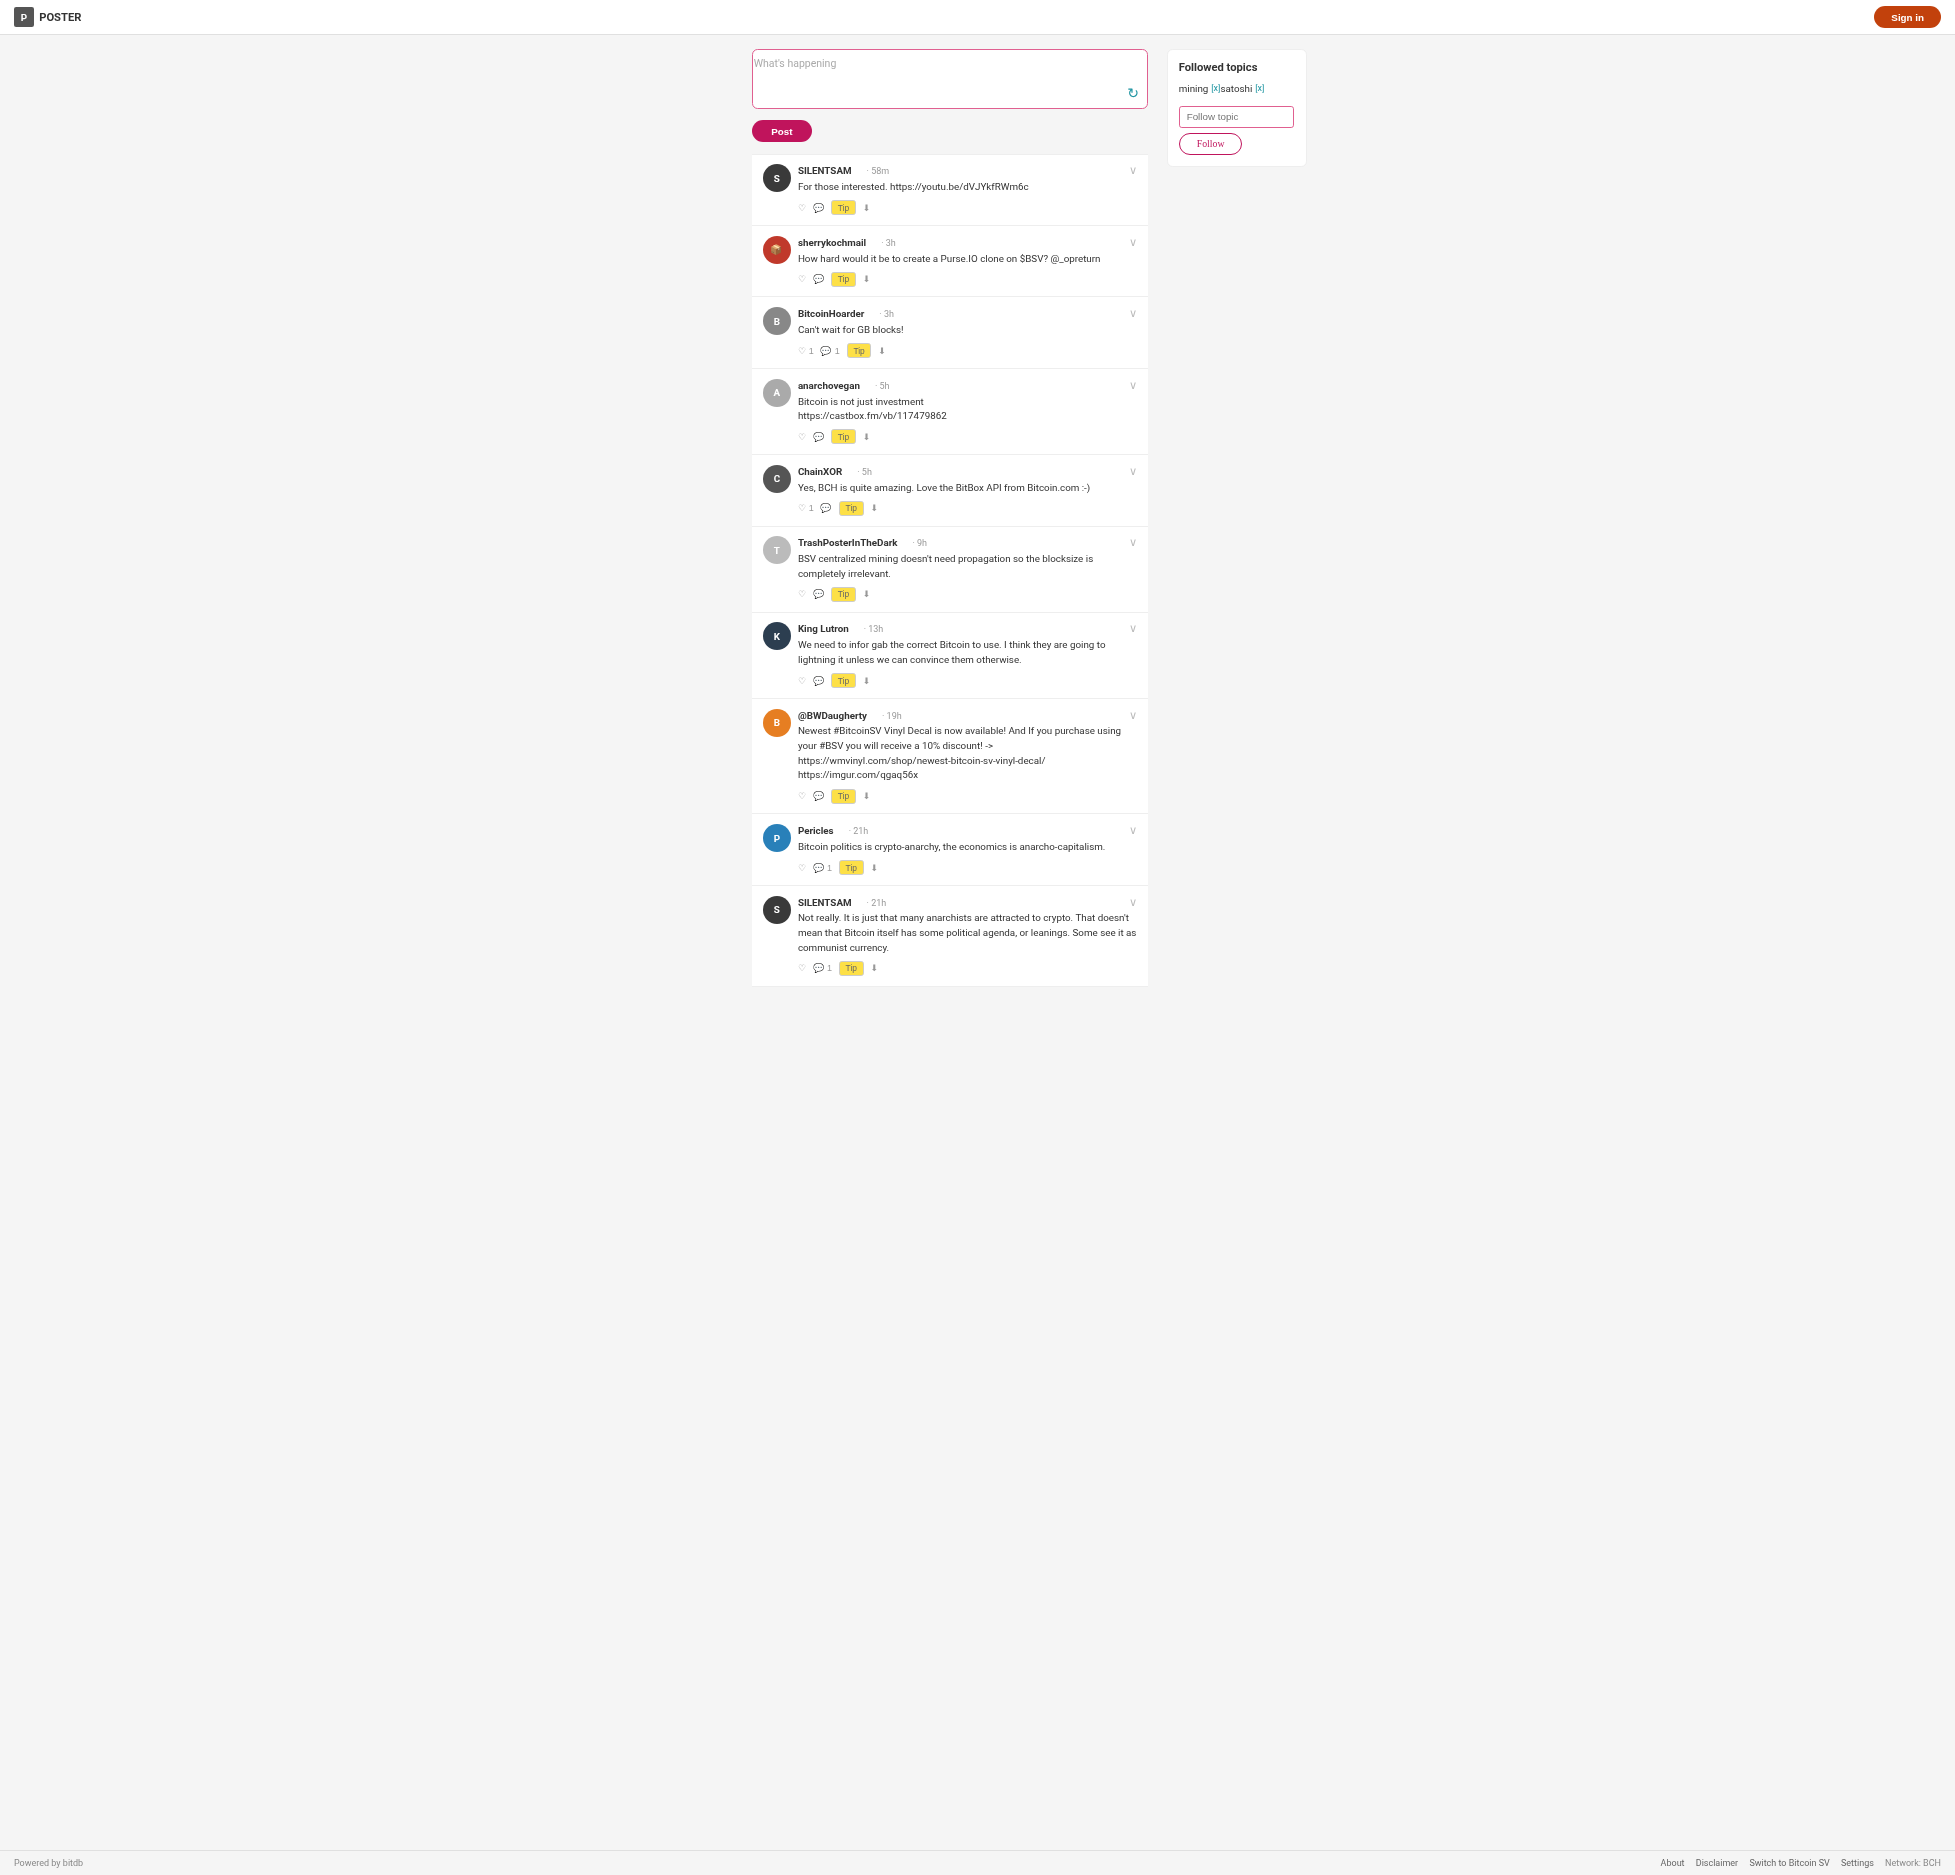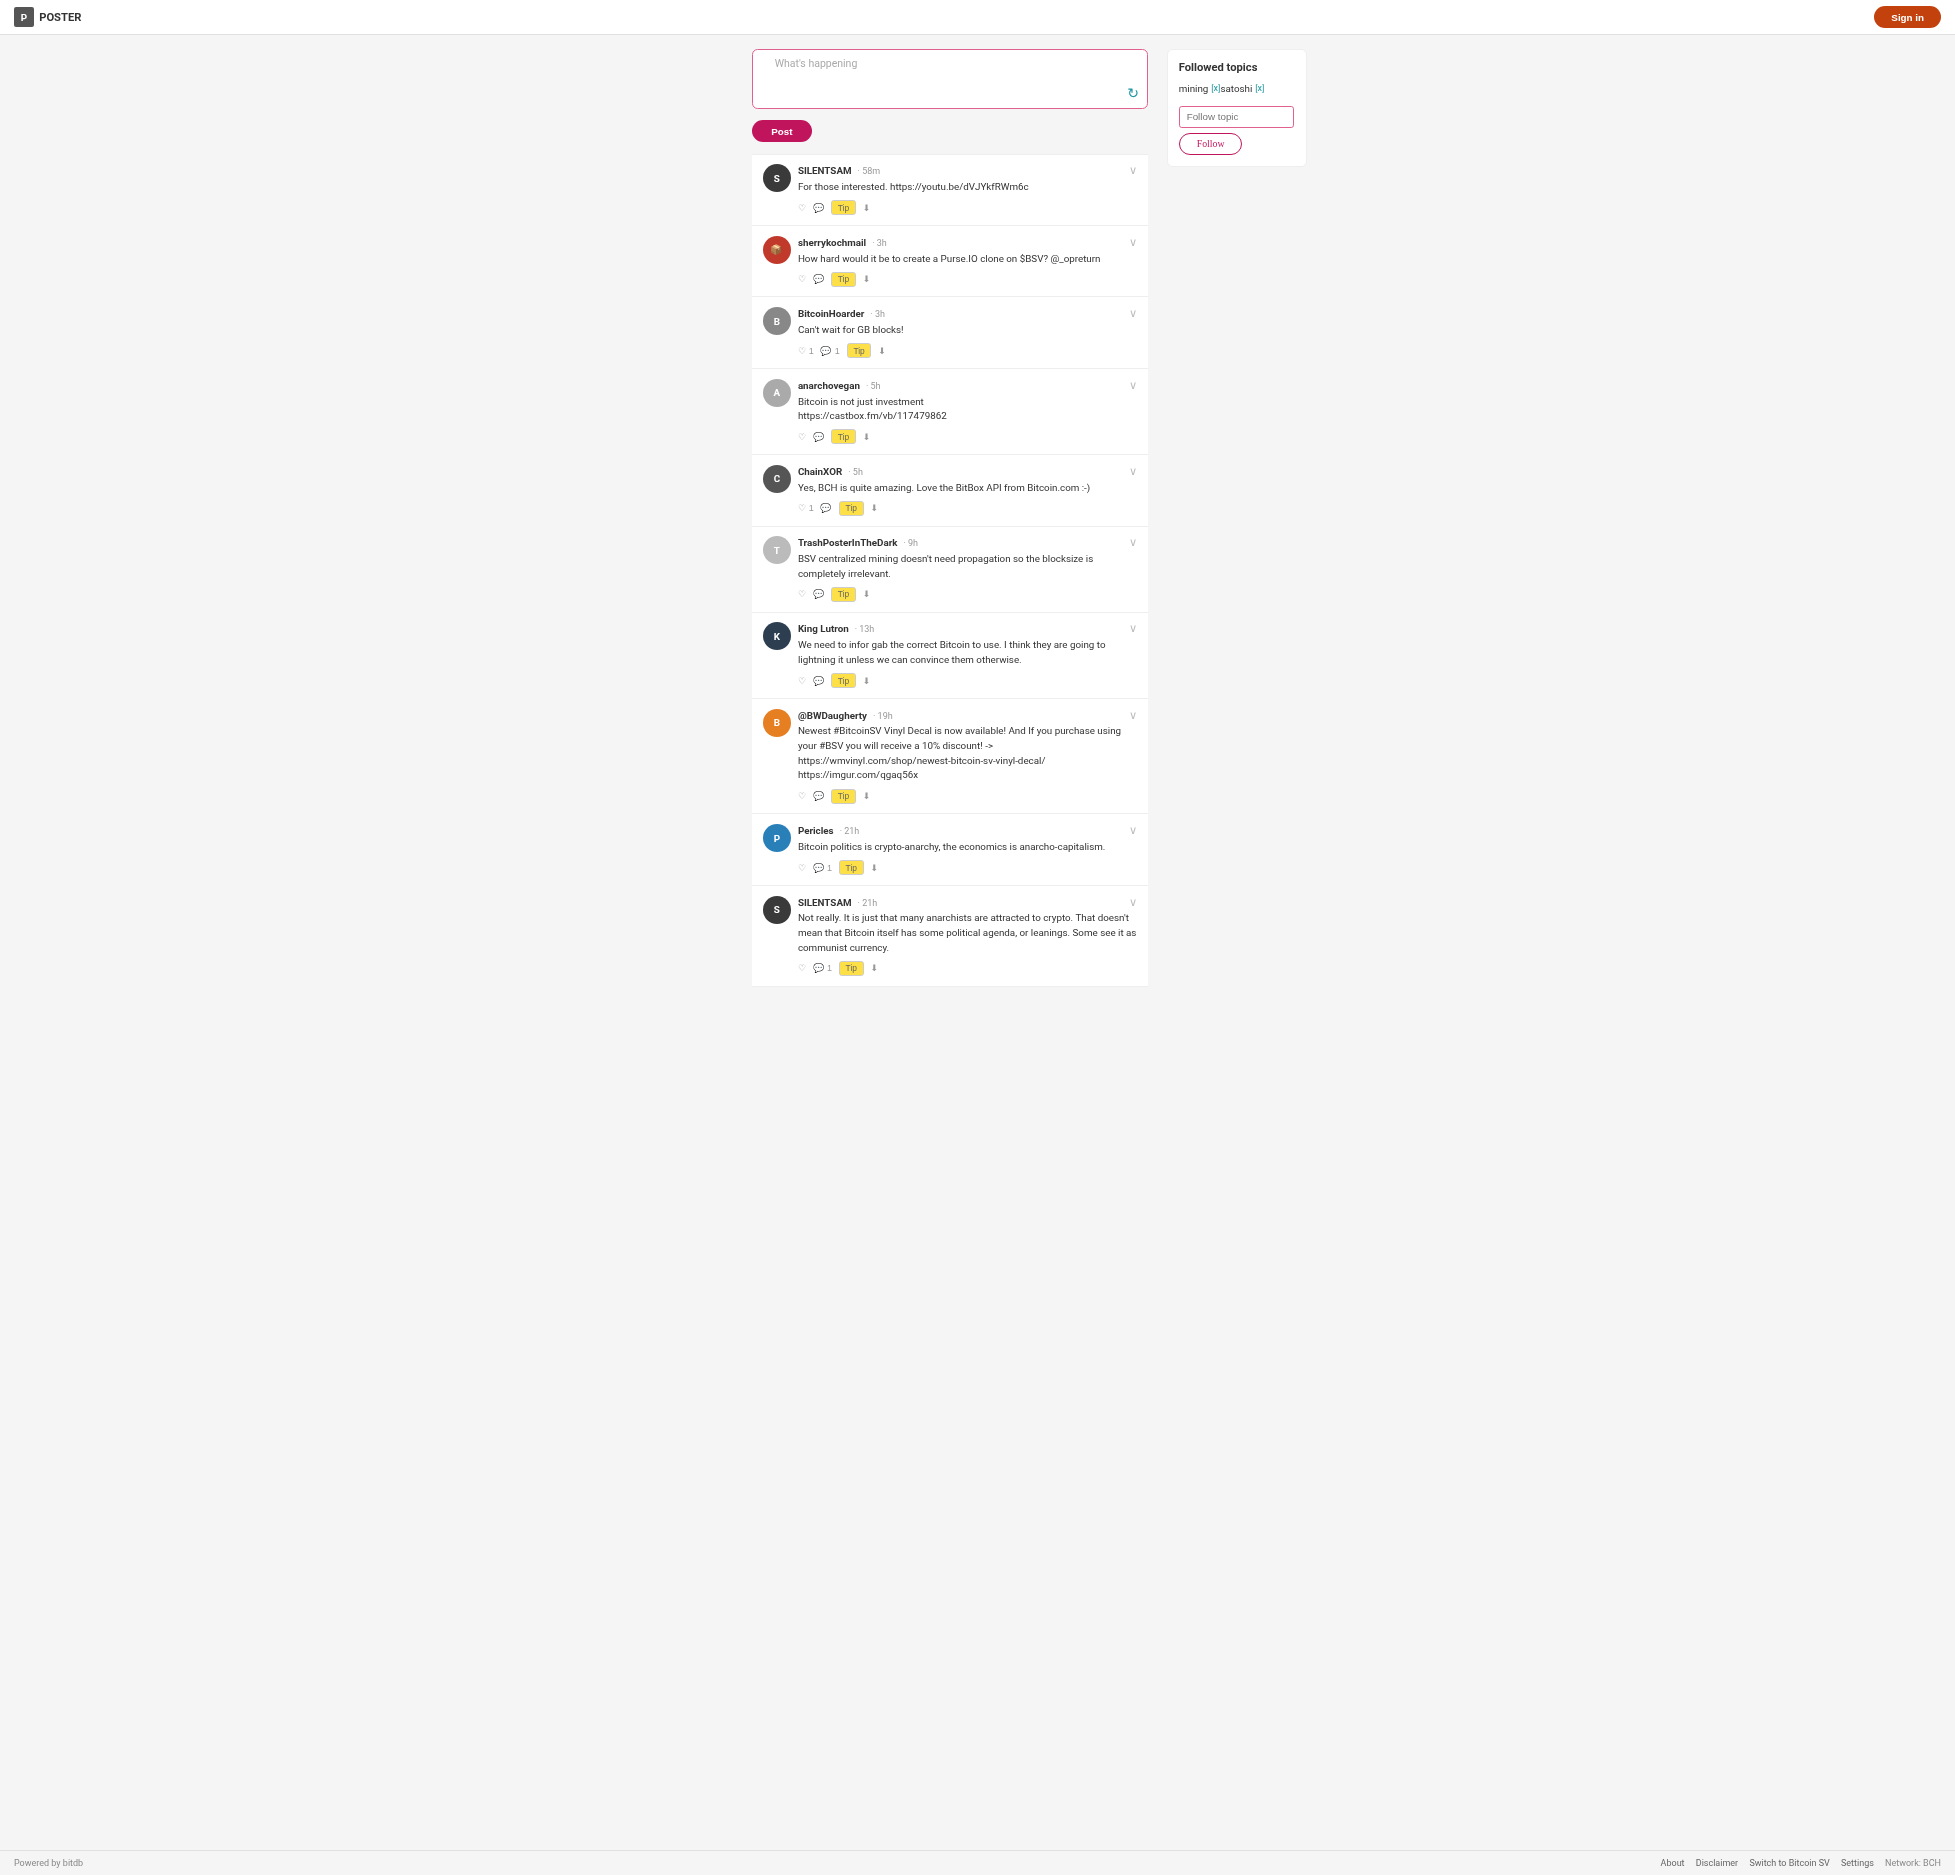--- a/index.html
+++ b/index.html
@@ -11,33 +11,33 @@
     .logo-box { width: 19.6px; height: 19.6px; background: #555; color: #fff; display: flex; align-items: center; justify-content: center; font-weight: 700; font-size: 9.8px; border-radius: 2.1px; }
     .sign-in-btn { background: #c2410c; color: #fff; border: none; border-radius: 14px; padding: 5.6px 17px; font-size: 9.8px; font-weight: 600; cursor: pointer; }
 
     
     .main-layout { display: flex; flex: 1; max-width: 782px; margin: 0 auto; width: 100%; padding: 14px 0; }
     .left-sidebar { width: 154px; flex-shrink: 0; }
     .center-content { flex: 1; padding: 0 11.2px; max-width: 419px; }
     .right-sidebar { width: 154px; flex-shrink: 0; padding: 0 7px; }
 
     
-    .compose-box { background: #fff; border: 1.4px solid #e06090; border-radius: 5.6px; padding: 7px 22px; margin-bottom: 11.2px; position: relative; }
+    .compose-box { background: #fff; border: 1.4px solid #e06090; border-radius: 5.6px; padding: 7px 1px; margin-bottom: 11.2px; position: relative; }
     .compose-textarea { width: 100%; border: none; outline: none; resize: none; font-size: 10.5px; color: #333; min-height: 42px; font-family: inherit; }
     .compose-textarea::placeholder { color: #aaa; }
     .compose-icon { position: absolute; bottom: 7px; right: 8.4px; color: #2196a3; font-size: 14px; cursor: pointer; }
     .post-btn-row { display: flex; justify-content: flex-start; margin-bottom: 11.2px; }
     .post-btn { background: #c0145c; color: #fff; border: none; border-radius: 14px; padding: 5.6px 19.6px; font-size: 9.8px; font-weight: 600; cursor: pointer; }
 
     
     .post-item { background: #fff; border-bottom: 0.7px solid #eee; padding: 9.8px 11.2px; display: flex; gap: 7px; }
     .post-item:first-child { border-top: 0.7px solid #eee; }
     .avatar { width: 28px; height: 28px; border-radius: 50%; background: #ccc; flex-shrink: 0; overflow: hidden; display: flex; align-items: center; justify-content: center; font-size: 12.6px; }
     .post-body { flex: 1; min-width: 0; }
-    .post-header { display: flex; align-items: baseline; gap: 6px; margin-bottom: 2.8px; }
+    .post-header { display: flex; align-items: baseline; gap: 15px; margin-bottom: 2.8px; }
     .post-username { font-weight: 700; font-size: 9.8px; color: #333; }
     .post-time { color: #999; font-size: 9px; }
     .post-chevron { margin-left: auto; color: #bbb; cursor: pointer; font-size: 11.2px; }
     .post-text { font-size: 9.8px; color: #333; line-height: 1.5; margin-bottom: 5.6px; word-break: break-word; }
     .post-actions { display: flex; align-items: center; gap: 7px; }
     .action-btn { display: flex; align-items: center; gap: 2.8px; color: #999; font-size: 9px; cursor: pointer; background: none; border: none; }
     .tip-btn { border: 0.7px solid #ccc; border-radius: 2.8px; padding: 1.4px 5.6px; font-size: 8.4px; color: #666; cursor: pointer; background: #fde047; }
 
     
     .followed-topics { background: #fff; border-radius: 5.6px; padding: 11.2px; border: 0.7px solid #eee; }

